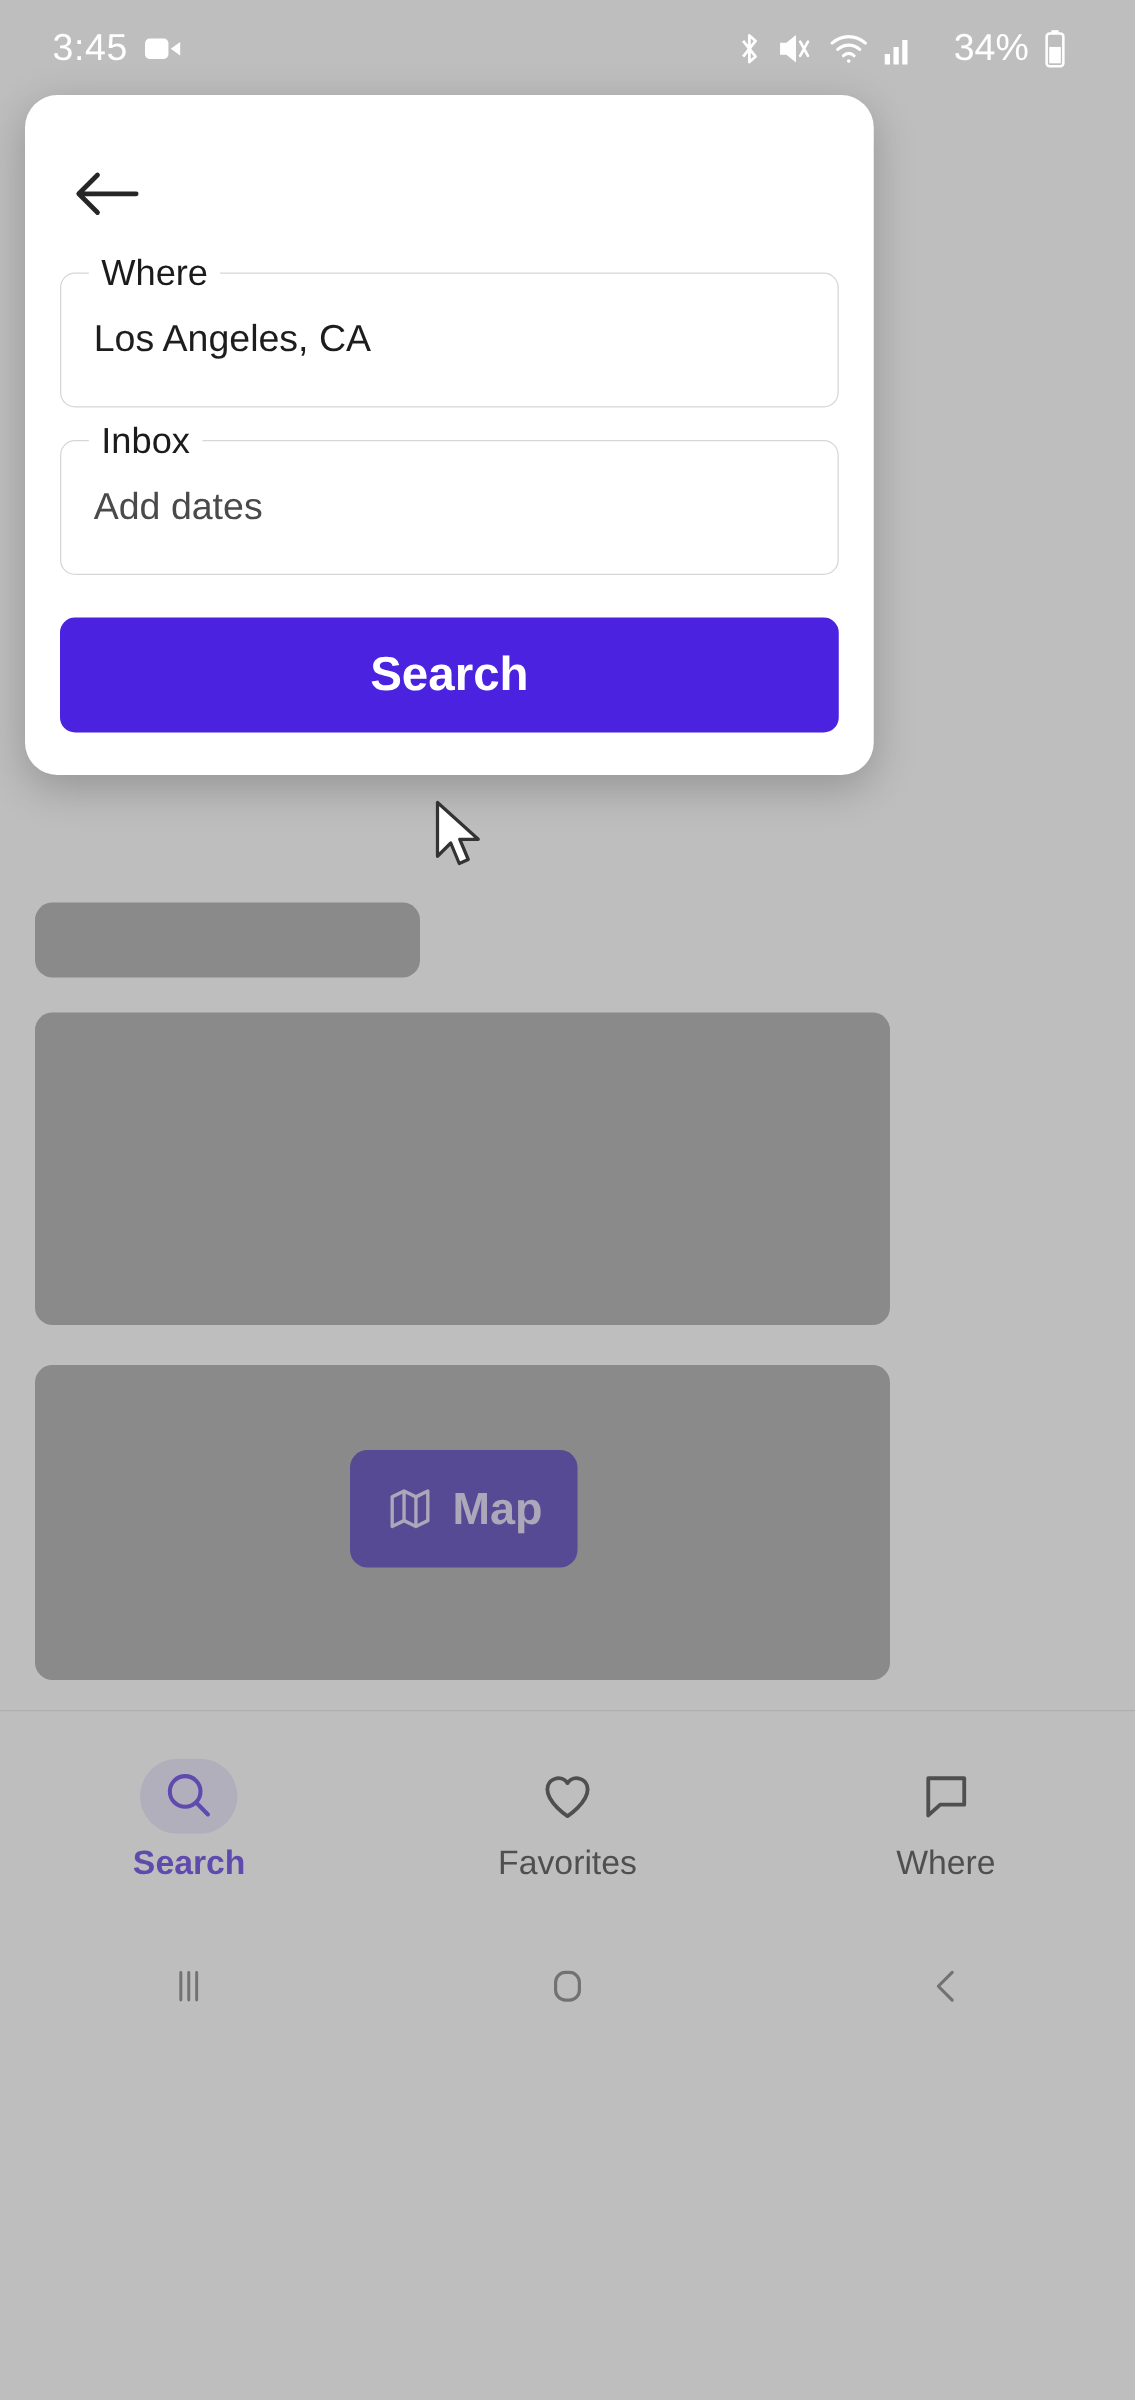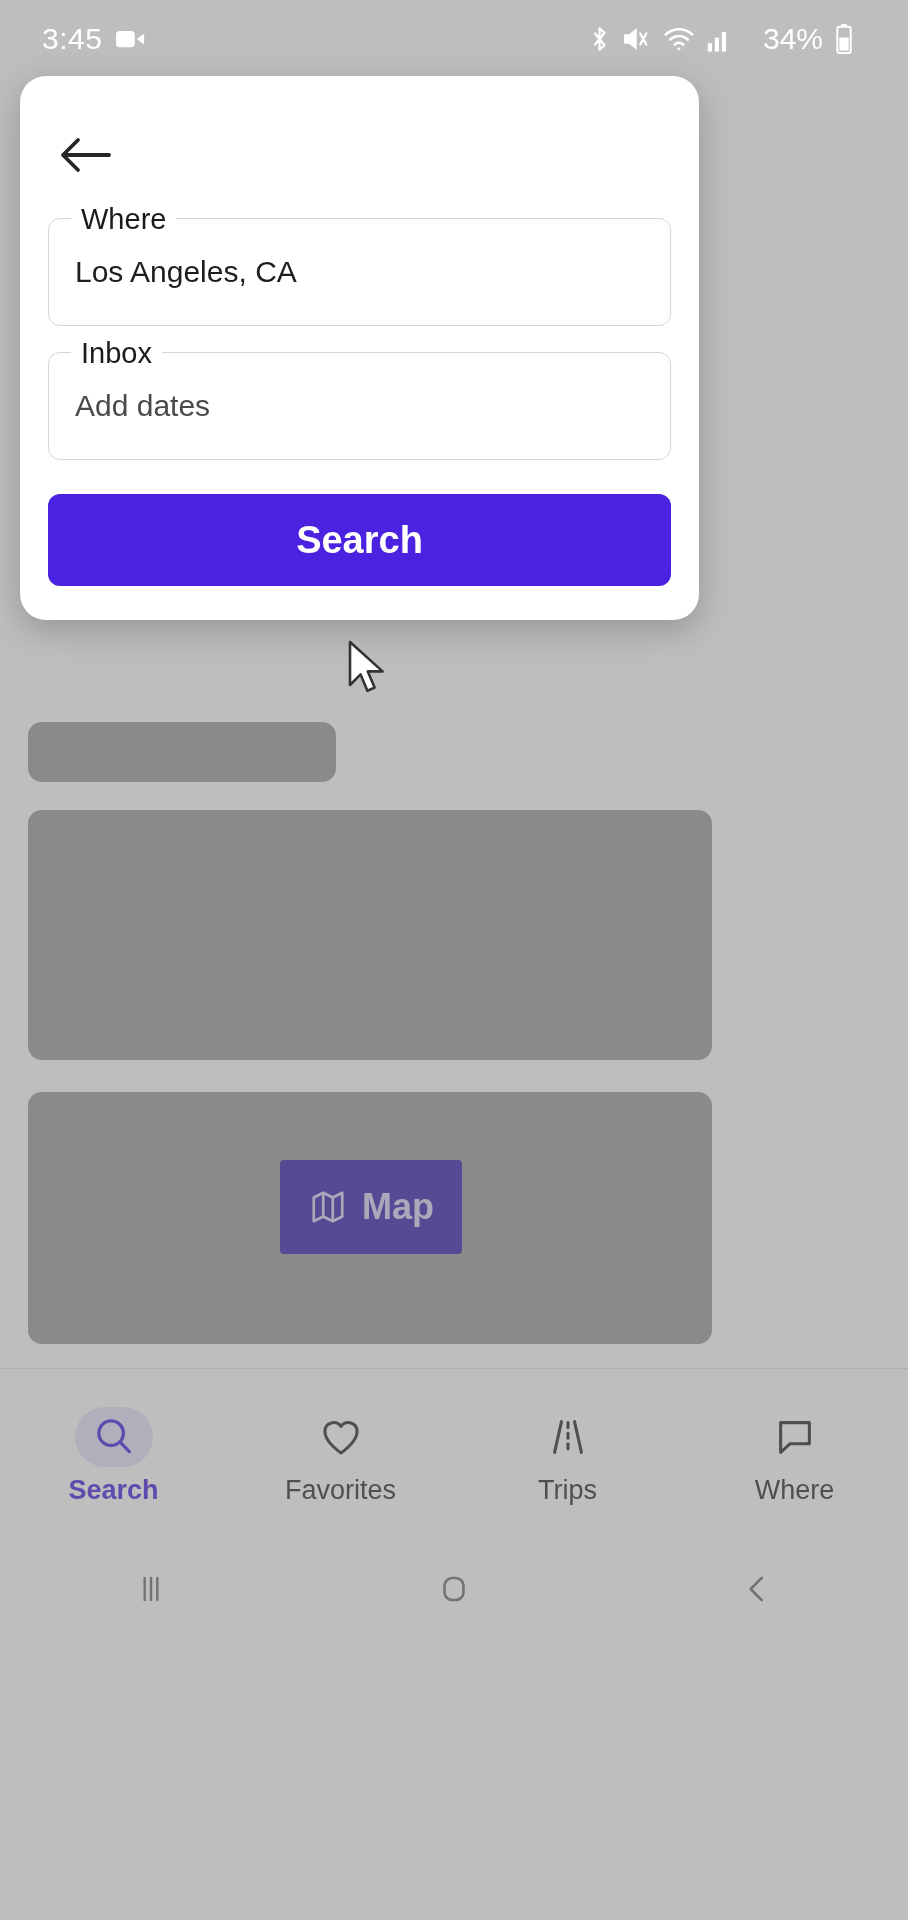--- a/index.html
+++ b/index.html
@@ -42,21 +42,21 @@
   }
   #skel-chip   { left: 28px;  top: 722px;  width: 308px; height: 60px; }
   #skel-card1  { left: 28px;  top: 810px;  width: 684px; height: 250px; }
   #skel-card2  { left: 28px;  top: 1092px; width: 684px; height: 252px; }
 
   #map-btn {
     position: absolute;
     left: 280px; top: 1160px;
     width: 182px; height: 94px;
     background: #3a21ae;
-    border-radius: 4px;
+    border-radius: 14px;
     display: flex; align-items: center; justify-content: center;
     gap: 14px;
     color: #dcd3f5;
     font-size: 36px; font-weight: bold;
   }
 
   
   #tabbar {
     position: absolute; left: 0; right: 0; top: 1368px;
     height: 180px;
@@ -186,29 +186,20 @@
 
       <div class="tab">
         <span class="tab-ico">
           <svg width="46" height="46" viewBox="0 0 24 24" fill="none" stroke="#2b2b2b" stroke-width="1.6" stroke-linejoin="round">
             <path d="M12 20.3S3.6 14.8 3.6 9.1A4.6 4.6 0 0 1 12 6.5a4.6 4.6 0 0 1 8.4 2.6c0 5.7-8.4 11.2-8.4 11.2z"></path>
           </svg>
         </span>
         <span class="tab-label">Favorites</span>
       </div>
 
-      <div class="tab">
-        <span class="tab-ico">
-          <svg width="46" height="46" viewBox="0 0 24 24" fill="none" stroke="#2b2b2b" stroke-width="1.6" stroke-linecap="round">
-            <path d="M8.6 4L5 20M15.4 4L19 20"></path>
-            <path d="M12 4.5v2.6M12 10v2.6M12 15.5v2.6" stroke-dasharray="0"></path>
-          </svg>
-        </span>
-        <span class="tab-label">Trips</span>
-      </div>
 
       <div class="tab">
         <span class="tab-ico">
           <svg width="46" height="46" viewBox="0 0 24 24" fill="none" stroke="#2b2b2b" stroke-width="1.6" stroke-linejoin="round">
             <path d="M4.5 4.5h15v11h-10l-5 4.5z"></path>
           </svg>
         </span>
         <span class="tab-label">Where</span>
       </div>
 

